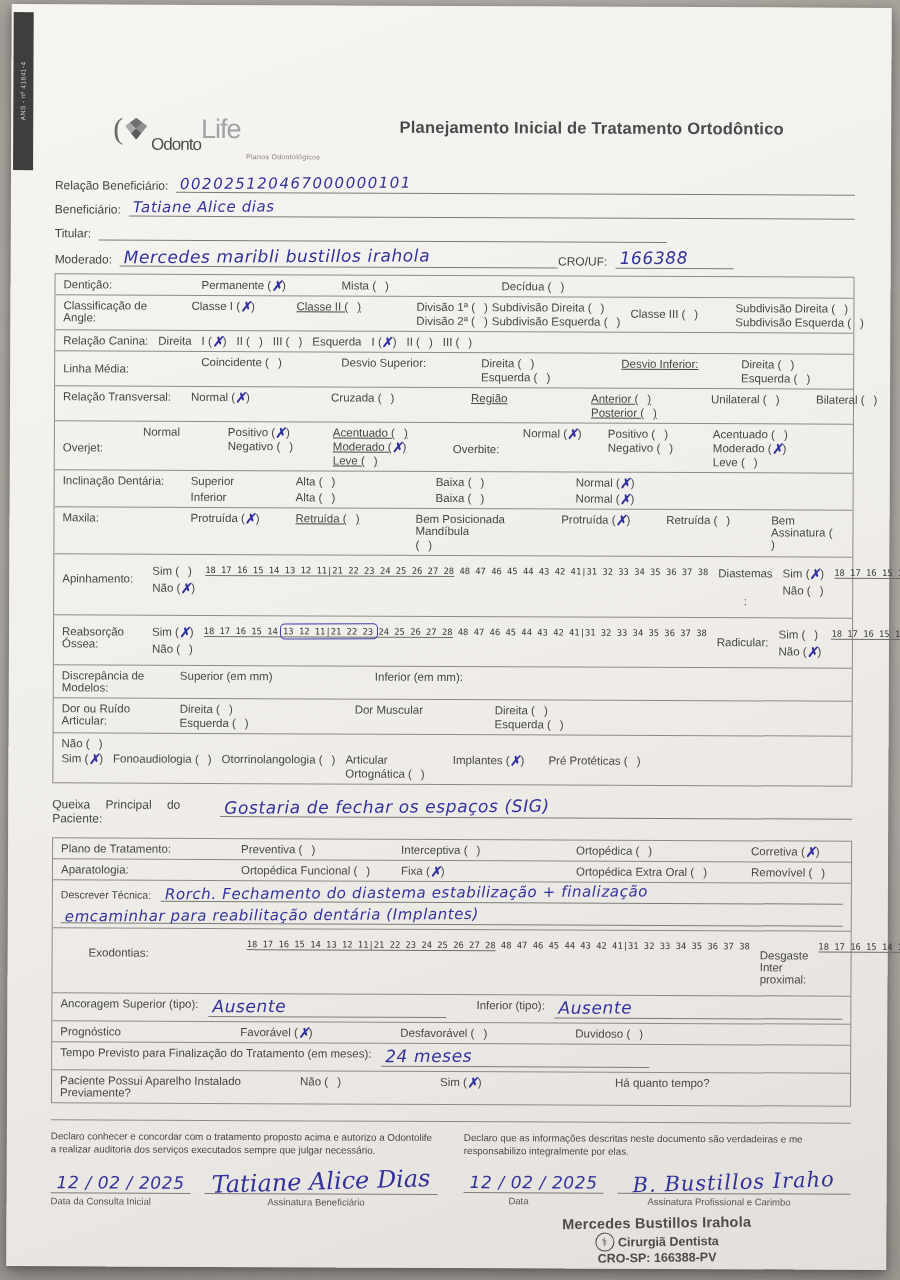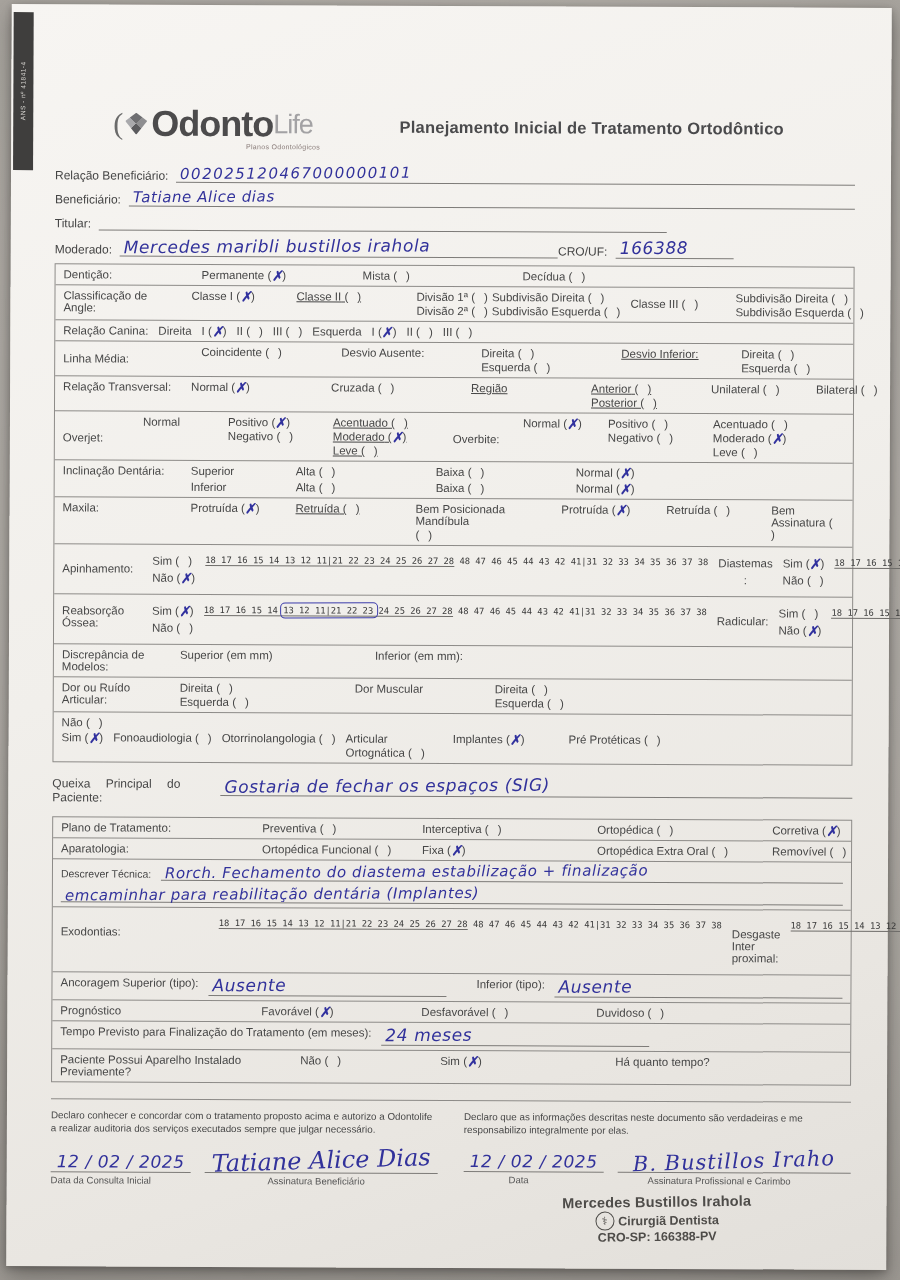--- a/index.html
+++ b/index.html
@@ -22,46 +22,46 @@
   .ansbar{
     position:absolute;left:2px;top:8px;width:20px;height:158px;background:#3f3e3d;
     color:#d8d6d2;font-size:6.5px;writing-mode:vertical-rl;transform:rotate(180deg);
     text-align:center;letter-spacing:.5px;line-height:20px;
   }
   .header{display:flex;align-items:flex-start;padding:18px 0 8px 58px;}
   .logo{width:215px;flex:none;position:relative;top:2px;}
   .logo-row{display:flex;align-items:center;}
   .logo-paren{font-size:30px;color:#6a6a6a;font-weight:400;margin-right:2px;font-family:"Liberation Serif",serif;}
   .logo-gem{width:22px;height:22px;margin-right:4px;background:conic-gradient(from 45deg,#8e8e90 0 25%,#5b5b5e 0 50%,#a9a9ac 0 75%,#6e6e71 0 100%);clip-path:polygon(50% 0,100% 38%,50% 100%,0 38%);}
-  .logo-odonto{font-size:36px;font-weight:bold;color:#4c4b4c;letter-spacing:-1px;}
+  .logo-odonto{font-size:17px;font-weight:normal;color:#4c4b4c;letter-spacing:-1px;margin-top:32px;}
   .logo-life{font-size:27px;color:#a3a2a4;letter-spacing:-1px;}
   .logo-tag{font-size:7px;color:#8a7d7a;text-align:right;margin-top:-2px;padding-right:8px;letter-spacing:.3px;}
   .title{flex:1;text-align:center;font-size:16.5px;font-weight:bold;color:#4a4a4c;padding-top:16px;letter-spacing:.2px;}
 
   
   .idblock{margin-top:10px;}
   .idline{display:flex;align-items:flex-end;margin-bottom:7px;font-size:12px;}
   .idlbl{flex:none;padding-right:8px;color:#454545;}
   .wline{flex:1;border-bottom:1px solid #7d7b78;min-height:16px;display:flex;align-items:flex-end;padding:0 4px;}
   .hw{
     font-family:"DejaVu Sans",sans-serif;font-style:italic;color:#32329b;
     font-size:15px;letter-spacing:.6px;transform:rotate(-0.6deg);white-space:nowrap;line-height:1.05;
   }
   .hw.big{font-size:17px;}
   .hw.code{font-size:15px;letter-spacing:1.5px;}
 
   
   .fbox{border:1px solid #8d8b88;margin-top:6px;font-size:11.5px;color:#474747;}
   .row{display:flex;gap:10px;padding:4px 8px;border-top:1px solid #8d8b88;align-items:flex-start;}
   .fbox .row:first-child{border-top:none;}
-  .lbl{flex:none;color:#474747;} .w128{width:128px;} .w148{width:148px;} .w170{width:170px;}
+  .lbl{flex:none;color:#474747;} .w128{width:128px;} .w148{width:148px;margin-left:28px;} .w170{width:170px;}
   .col{display:flex;flex-direction:column;gap:2px;}
   .hrow{display:flex;gap:10px;align-items:flex-start;}
   .opt{white-space:nowrap;} .c75{width:75px;flex:none;} .c95{width:95px;flex:none;}
-  .c110{width:110px;flex:none;text-decoration:underline;} .c130{width:130px;flex:none;} .c150{width:150px;flex:none;margin-left:21px;}
+  .c110{width:110px;flex:none;text-decoration:underline;} .c130{width:130px;flex:none;} .c150{width:150px;flex:none;}
   .c165{width:165px;flex:none;} .c185{width:185px;flex:none;}
   .x{
     display:inline-block;min-width:9px;text-align:center;
     color:#31319e;font-weight:bold;font-style:italic;font-size:13px;line-height:.8;
     transform:rotate(-5deg) translateY(1px);
   }
   .wrapopt{white-space:normal;}
 
   
   .tg{position:relative;font-family:"DejaVu Sans Mono",monospace;font-size:8.8px;line-height:1.3;color:#3a3a3a;flex:none;}
@@ -194,21 +194,21 @@
         <span class="opt"><span>III</span> (<span class="x"></span>)</span>
         <span>Esquerda</span>
         <span class="opt"><span>I</span> (<span class="x">✗</span>)</span>
         <span class="opt"><span>II</span> (<span class="x"></span>)</span>
         <span class="opt"><span>III</span> (<span class="x"></span>)</span>
       </div>
 
       <div class="row">
         <span class="lbl w128" style="padding-top:7px">Linha Média:</span>
         <span class="opt c130"><span>Coincidente</span> (<span class="x"></span>)</span>
-        <span class="c130">Desvio Ausente:</span>
+        <span class="c130">Desvio Superior:</span>
         <span class="col c130">
           <span class="opt"><span>Direita</span> (<span class="x"></span>)</span>
           <span class="opt"><span>Esquerda</span> (<span class="x"></span>)</span>
         </span>
         <span class="c110">Desvio Inferior:</span>
         <span class="col">
           <span class="opt"><span>Direita</span> (<span class="x"></span>)</span>
           <span class="opt"><span>Esquerda</span> (<span class="x"></span>)</span>
         </span>
       </div>
@@ -285,21 +285,21 @@
       <div class="row" style="padding-top:10px;padding-bottom:10px">
         <span class="lbl" style="width:80px;padding-top:8px">Apinhamento:</span>
         <span class="col" style="gap:5px">
           <span class="opt"><span>Sim</span> (<span class="x"></span>)</span>
           <span class="opt"><span>Não</span> (<span class="x">✗</span>)</span>
         </span>
         <span class="tg">
           <span class="tr top">18 17 16 15 14 13 12 11|21 22 23 24 25 26 27 28</span>
           <span class="tr">48 47 46 45 44 43 42 41|31 32 33 34 35 36 37 38</span>
         </span>
-        <span class="col" style="gap:5px;align-items:center">
+        <span class="col" style="gap:16px;align-items:center">
           <span>Diastemas</span>
           <span>:</span>
         </span>
         <span class="col" style="gap:5px">
           <span class="opt"><span>Sim</span> (<span class="x">✗</span>)</span>
           <span class="opt"><span>Não</span> (<span class="x"></span>)</span>
         </span>
         <span class="tg boxed">
           
           <span class="tr top">18 17 16 15 14 13 12 11|21 22 23 24 25 26 27 28</span>
@@ -353,21 +353,21 @@
           <span class="opt"><span>Não</span> (<span class="x"></span>)</span>
           <span class="hrow">
             <span class="opt"><span>Sim</span> (<span class="x">✗</span>)</span>
             <span class="opt"><span>Fonoaudiologia</span> (<span class="x"></span>)</span>
             <span class="opt"><span>Otorrinolangologia</span> (<span class="x"></span>)</span>
             <span class="col" style="gap:2px">
               <span>Articular</span>
               <span class="opt"><span>Ortognática</span> (<span class="x"></span>)</span>
             </span>
             <span class="opt" style="margin-left:18px"><span>Implantes</span> (<span class="x">✗</span>)</span>
-            <span class="opt" style="margin-left:34px"><span>Pré Protéticas</span> (<span class="x"></span>)</span>
+            <span class="opt" style="margin-left:14px"><span>Pré Protéticas</span> (<span class="x"></span>)</span>
           </span>
         </span>
       </div>
     </div>
 
     <div class="queixa">
       <span class="lbl">Queixa Principal do Paciente:</span>
       <span class="wline" style="margin-left:40px">
           <span class="hw big">Gostaria de fechar os espaços (SIG)</span>
         </span>

